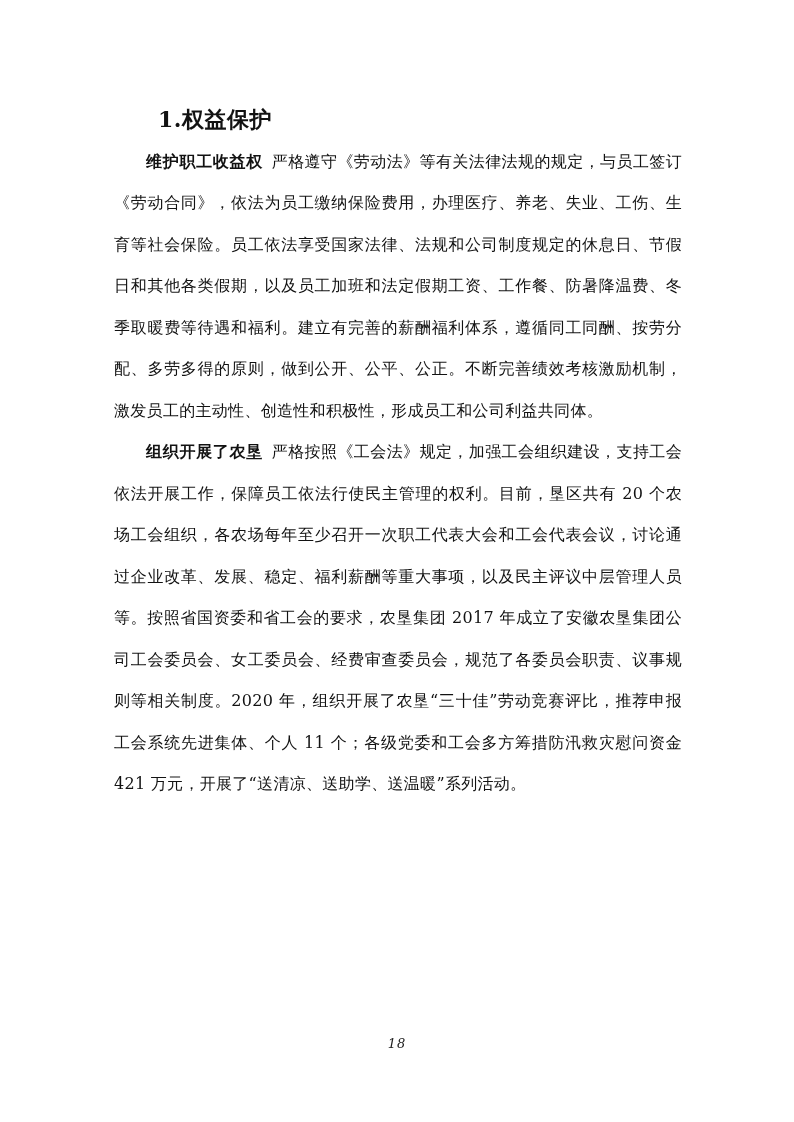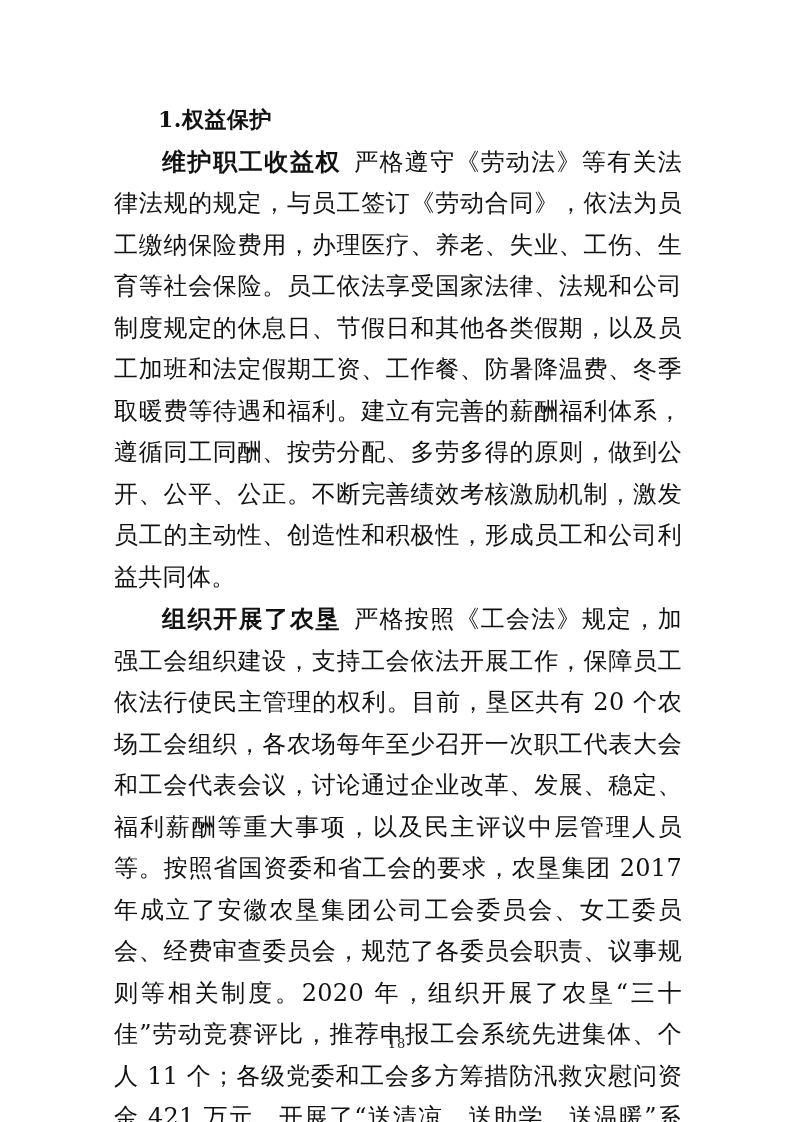--- a/index.html
+++ b/index.html
@@ -28,41 +28,42 @@
   .heading {
     margin: 0;
     font-size: 22px;
     line-height: 41.5px;
     font-weight: bold;
     text-indent: 2em;
     letter-spacing: 0.5px;
   }
   .para {
     margin: 0;
-    font-size: 24px;
+    font-size: 16px;
     line-height: 41.5px;
     text-align: justify;
     text-justify: inter-ideograph;
     text-indent: 2em;
     letter-spacing: 0.3px;
   }
   .para .lead {
     font-weight: bold;
     margin-right: 0.55em;
     letter-spacing: 0.6px;
   }
   .page-footer {
     position: absolute;
     top: 1036px;
     left: 0;
     width: 794px;
     text-align: center;
     font-size: 13px;
     color: #222222;
     letter-spacing: 1px;
+    font-style: italic;
   }
 </style>
 </head>
 <body>
 
 <div class="page">
 
   <h2 class="heading">1.权益保护</h2>
 
   <p class="para"><b class="lead">维护职工收益权</b><span>严格遵守《劳动法》等有关法律法规的规定，与员工签订《劳动合同》，依法为员工缴纳保险费用，办理医疗、养老、失业、工伤、生育等社会保险。员工依法享受国家法律、法规和公司制度规定的休息日、节假日和其他各类假期，以及员工加班和法定假期工资、工作餐、防暑降温费、冬季取暖费等待遇和福利。建立有完善的薪酬福利体系，遵循同工同酬、按劳分配、多劳多得的原则，做到公开、公平、公正。不断完善绩效考核激励机制，激发员工的主动性、创造性和积极性，形成员工和公司利益共同体。</span></p>

